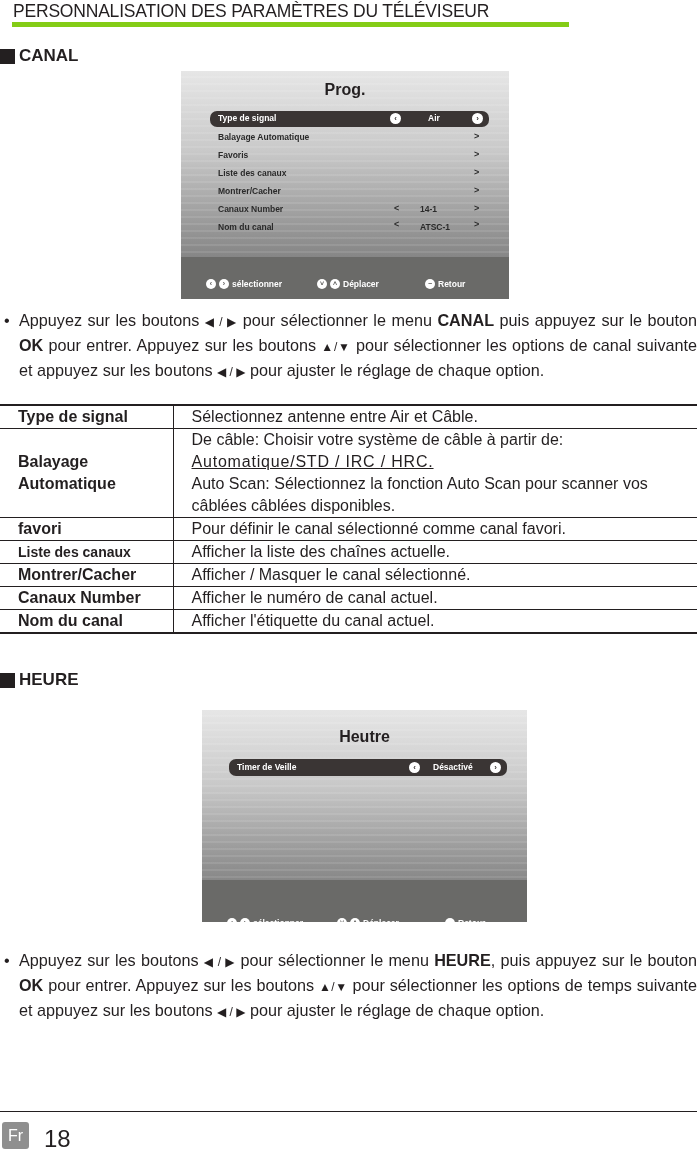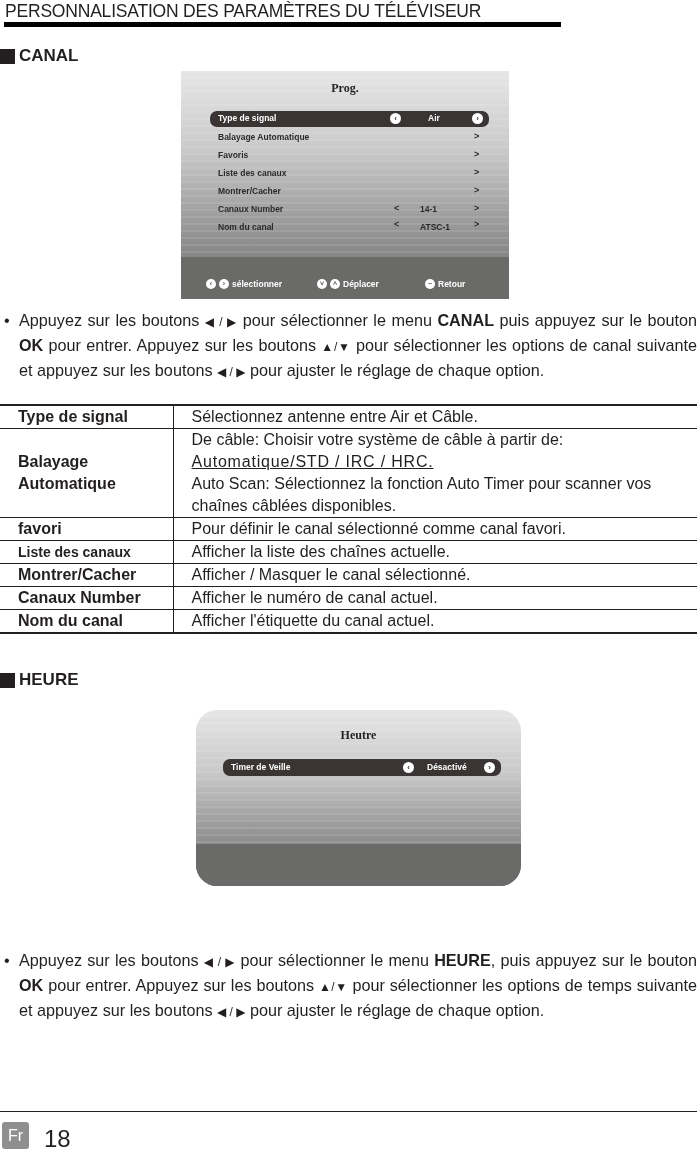--- a/index.html
+++ b/index.html
@@ -1,31 +1,31 @@
 <!DOCTYPE html>
 <html><head>
 <meta charset="utf-8">
 <style>
   * { box-sizing: border-box; margin: 0; padding: 0; }
   html, body { width: 697px; height: 1149px; background: #ffffff; overflow: hidden; }
   body { position: relative; font-family: "Liberation Sans", sans-serif; color: #231f20; }
 
-  .page-header { position: absolute; left: 4px; top: 0; width: 557px; height: 27px; border-bottom: 5px solid #000000; }
+  .page-header { position: absolute; left: 12px; top: 0; width: 557px; height: 27px; border-bottom: 5px solid #84cc16; }
   .page-header .title { position: absolute; left: 1px; top: 1px; font-size: 17.5px; letter-spacing: -0.2px; color: #231f20; }
 
   .section-heading { position: absolute; left: 0; font-size: 17px; font-weight: bold; display: flex; align-items: center; gap: 4px; }
   .section-heading .sq { width: 15px; height: 15px; background: #231f20; display: inline-block; }
 
   
   .osd { position: absolute; overflow: hidden; font-family: "Liberation Sans", sans-serif; font-weight: bold;
     background: linear-gradient(180deg, #e6e6e6 0%, #c9c9c9 35%, #9c9c9c 65%, #6d6d6d 100%); }
   .osd .streaks { position: absolute; inset: 0; background:
     repeating-linear-gradient(180deg, rgba(255,255,255,0) 0px, rgba(255,255,255,0) 5px, rgba(255,255,255,0.28) 6px, rgba(255,255,255,0) 7px); opacity: 0.7; }
   .osd .footer-band { position: absolute; left: 0; right: 0; bottom: 0; height: 42px; background: #6a6a68; }
-  .osd .osd-title { position: absolute; left: 0; right: 0; text-align: center; font-size: 12px; color: #231f20; font-family: Liberation Serif, serif; }
+  .osd .osd-title { position: absolute; left: 0; right: 0; text-align: center; font-size: 16px; color: #231f20; }
   .osd .row { position: absolute; height: 14px; font-size: 8.5px; color: #2a2a2a; }
   .osd .row .lbl { position: absolute; left: 0; top: 2px; }
   .osd .row .val { position: absolute; top: 2px; }
   .osd .row .arr { position: absolute; top: 1px; font-size: 9px; }
   .osd .row.sel { background: #3a3534; border-radius: 7px; color: #ffffff; }
   .osd .circ { position: absolute; width: 11px; height: 11px; border-radius: 50%; background: #ffffff; color: #3a3534; font-size: 8px; line-height: 11px; text-align: center; font-weight: bold; }
   .osd .hint { position: absolute; font-size: 8.5px; color: #ffffff; display: flex; align-items: center; gap: 3px; }
   .osd .hint .ic { width: 10px; height: 10px; border-radius: 50%; background: #ffffff; color: #5a5a58; font-size: 7px; line-height: 10px; text-align: center; display: inline-block; }
 
   .para { position: absolute; left: 0; width: 697px; font-size: 16.2px; line-height: 23px; color: #231f20; }
@@ -125,21 +125,21 @@
   <tbody>
       <tr>
     <td class="k">Type de signal</td>
     <td class="v">Sélectionnez antenne entre Air et Câble.</td>
   </tr>
   <tr>
     <td class="k" style="line-height:22px;">Balayage<br>Automatique</td>
     <td class="v" style="padding-left:18px;">
       <div>De câble: Choisir votre système de câble à partir de:</div>
       <div style="letter-spacing:0.8px;text-decoration:underline;">Automatique/STD / IRC / HRC.</div>
-      <div>Auto Scan: Sélectionnez la fonction Auto Timer pour scanner vos chaînes câblées disponibles.</div>
+      <div>Auto Scan: Sélectionnez la fonction Auto Scan pour scanner vos câblées câblées disponibles.</div>
     </td>
   </tr>
   <tr>
     <td class="k">favori</td>
     <td class="v">Pour définir le canal sélectionné comme canal favori.</td>
   </tr>
   <tr>
     <td class="k small">Liste des canaux</td>
     <td class="v">Afficher la liste des chaînes actuelle.</td>
   </tr>
@@ -156,21 +156,21 @@
     <td class="v">Afficher l'étiquette du canal actuel.</td>
   </tr>
 </tbody>
   </table>
 
 <div class="section-heading" style="top:670px;">
   <span class="sq"></span>
   <span>HEURE</span>
 </div>
 
-<div class="osd" style="left:196px; top:710px; width:325px; height:176px;border-radius:21px;">
+<div class="osd" style="left:202px; top:710px; width:325px; height:212px;">
   <div class="streaks"></div>
   <div class="footer-band"></div>
   <div class="osd-title" style="top:18px;">Heutre</div>
 
   <div class="row sel" style="left:27px; top:49px; width:278px; height:17px;padding-left:31px;">
     <span class="lbl" style="left:8px; top:3px;">Timer de Veille</span>
     <span class="circ" style="left:180px; top:3px;">‹</span>
     <span class="val" style="left:204px; top:3px;">Désactivé</span>
     <span class="circ" style="left:261px; top:3px;">›</span>
   </div>

